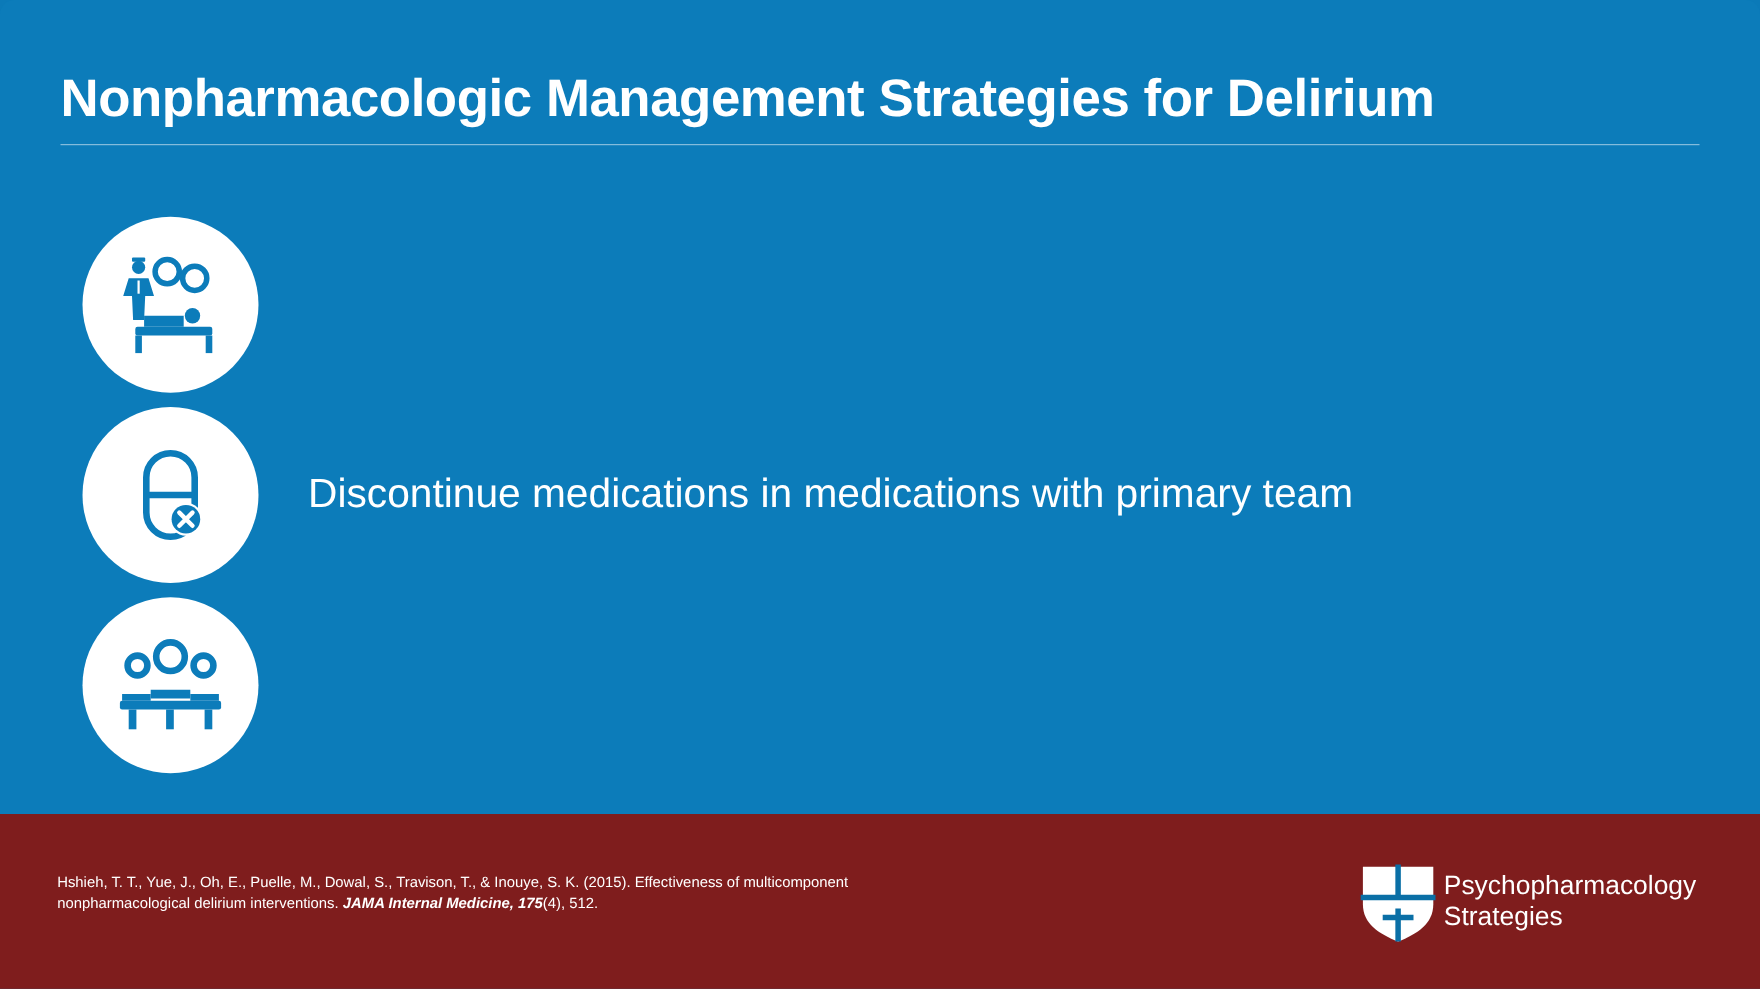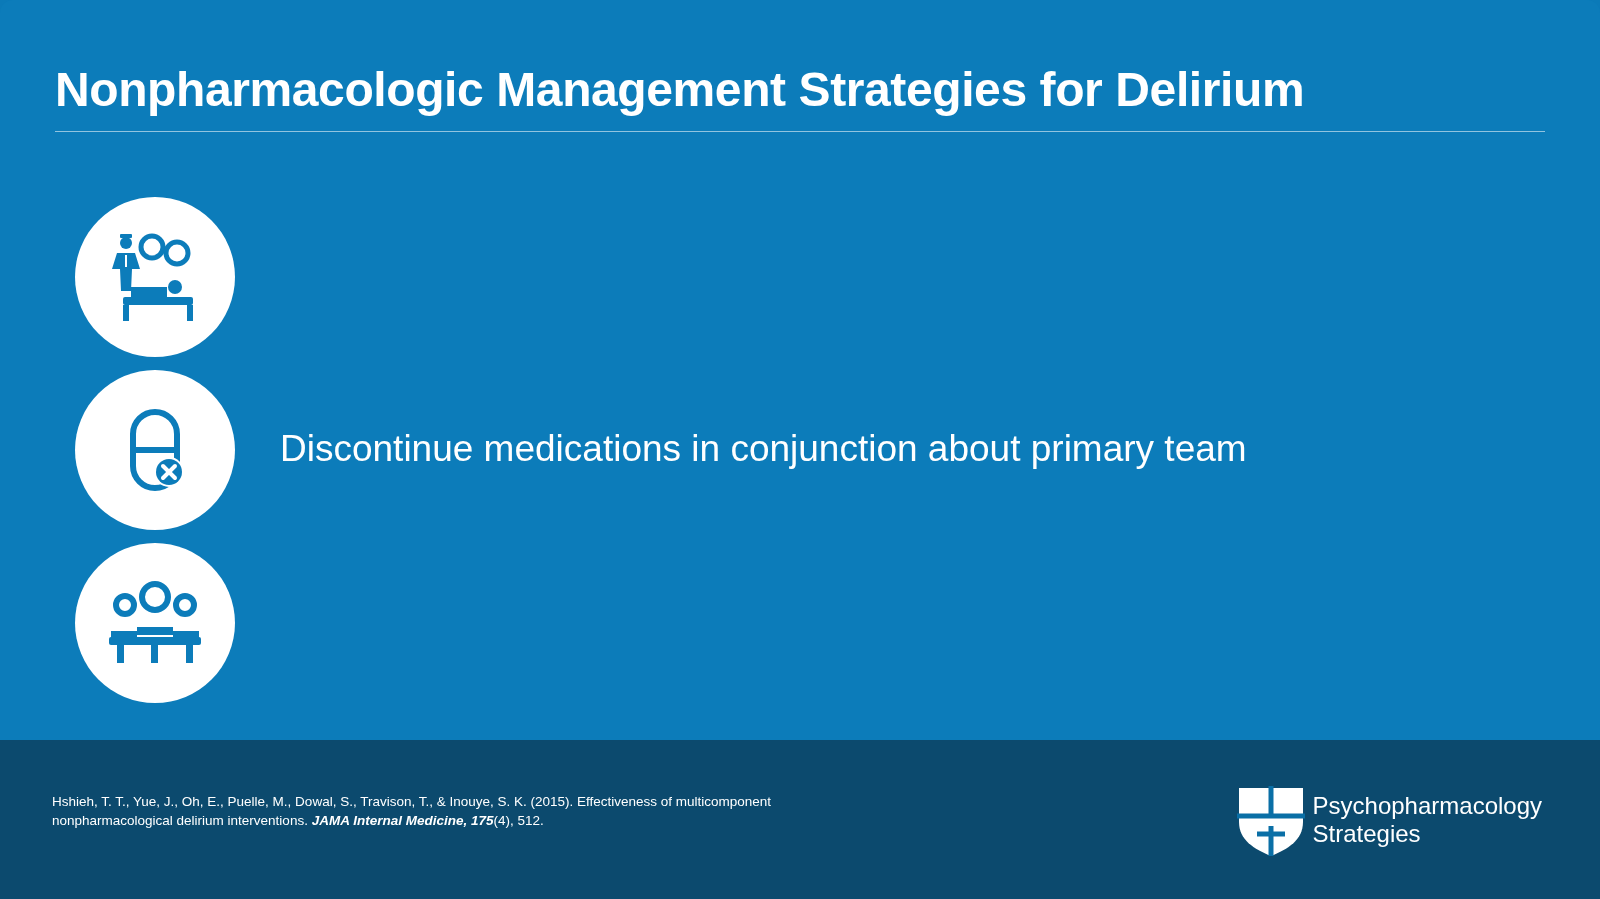--- a/index.html
+++ b/index.html
@@ -83,21 +83,21 @@
     white-space: nowrap;
   }
 
   
   .footer {
     position: absolute;
     left: 0;
     right: 0;
     bottom: 0;
     height: 159px;
-    background: #0c4a6e;
+    background: #7f1d1d;
   }
 
   .citation {
     position: absolute;
     left: 52px;
     top: 53px;
     width: 760px;
     font-size: 13.5px;
     line-height: 1.38;
     color: #ffffff;
@@ -173,21 +173,21 @@
           </g>
 
           <circle cx="62" cy="70" r="15" fill="#ffffff"></circle>
           <circle cx="62" cy="70" r="13" fill="#0c7cba"></circle>
           <g stroke="#ffffff" stroke-width="4" stroke-linecap="round">
             <line x1="56" y1="64" x2="68" y2="76"></line>
             <line x1="68" y1="64" x2="56" y2="76"></line>
           </g>
         </svg>
       </div>
-      <div class="row-label">Discontinue medications in conjunction about primary team</div>
+      <div class="row-label">Discontinue medications in medications with primary team</div>
     </div>
 
     <div class="row">
       <div class="icon-circle">
         <svg width="104" height="96" viewBox="0 0 104 96" fill="none">
           <g fill="#0c7cba">
 
             <circle cx="52" cy="22" r="13" fill="none" stroke="#0c7cba" stroke-width="6"></circle>
 
             <circle cx="22" cy="30" r="9" fill="none" stroke="#0c7cba" stroke-width="6"></circle>

